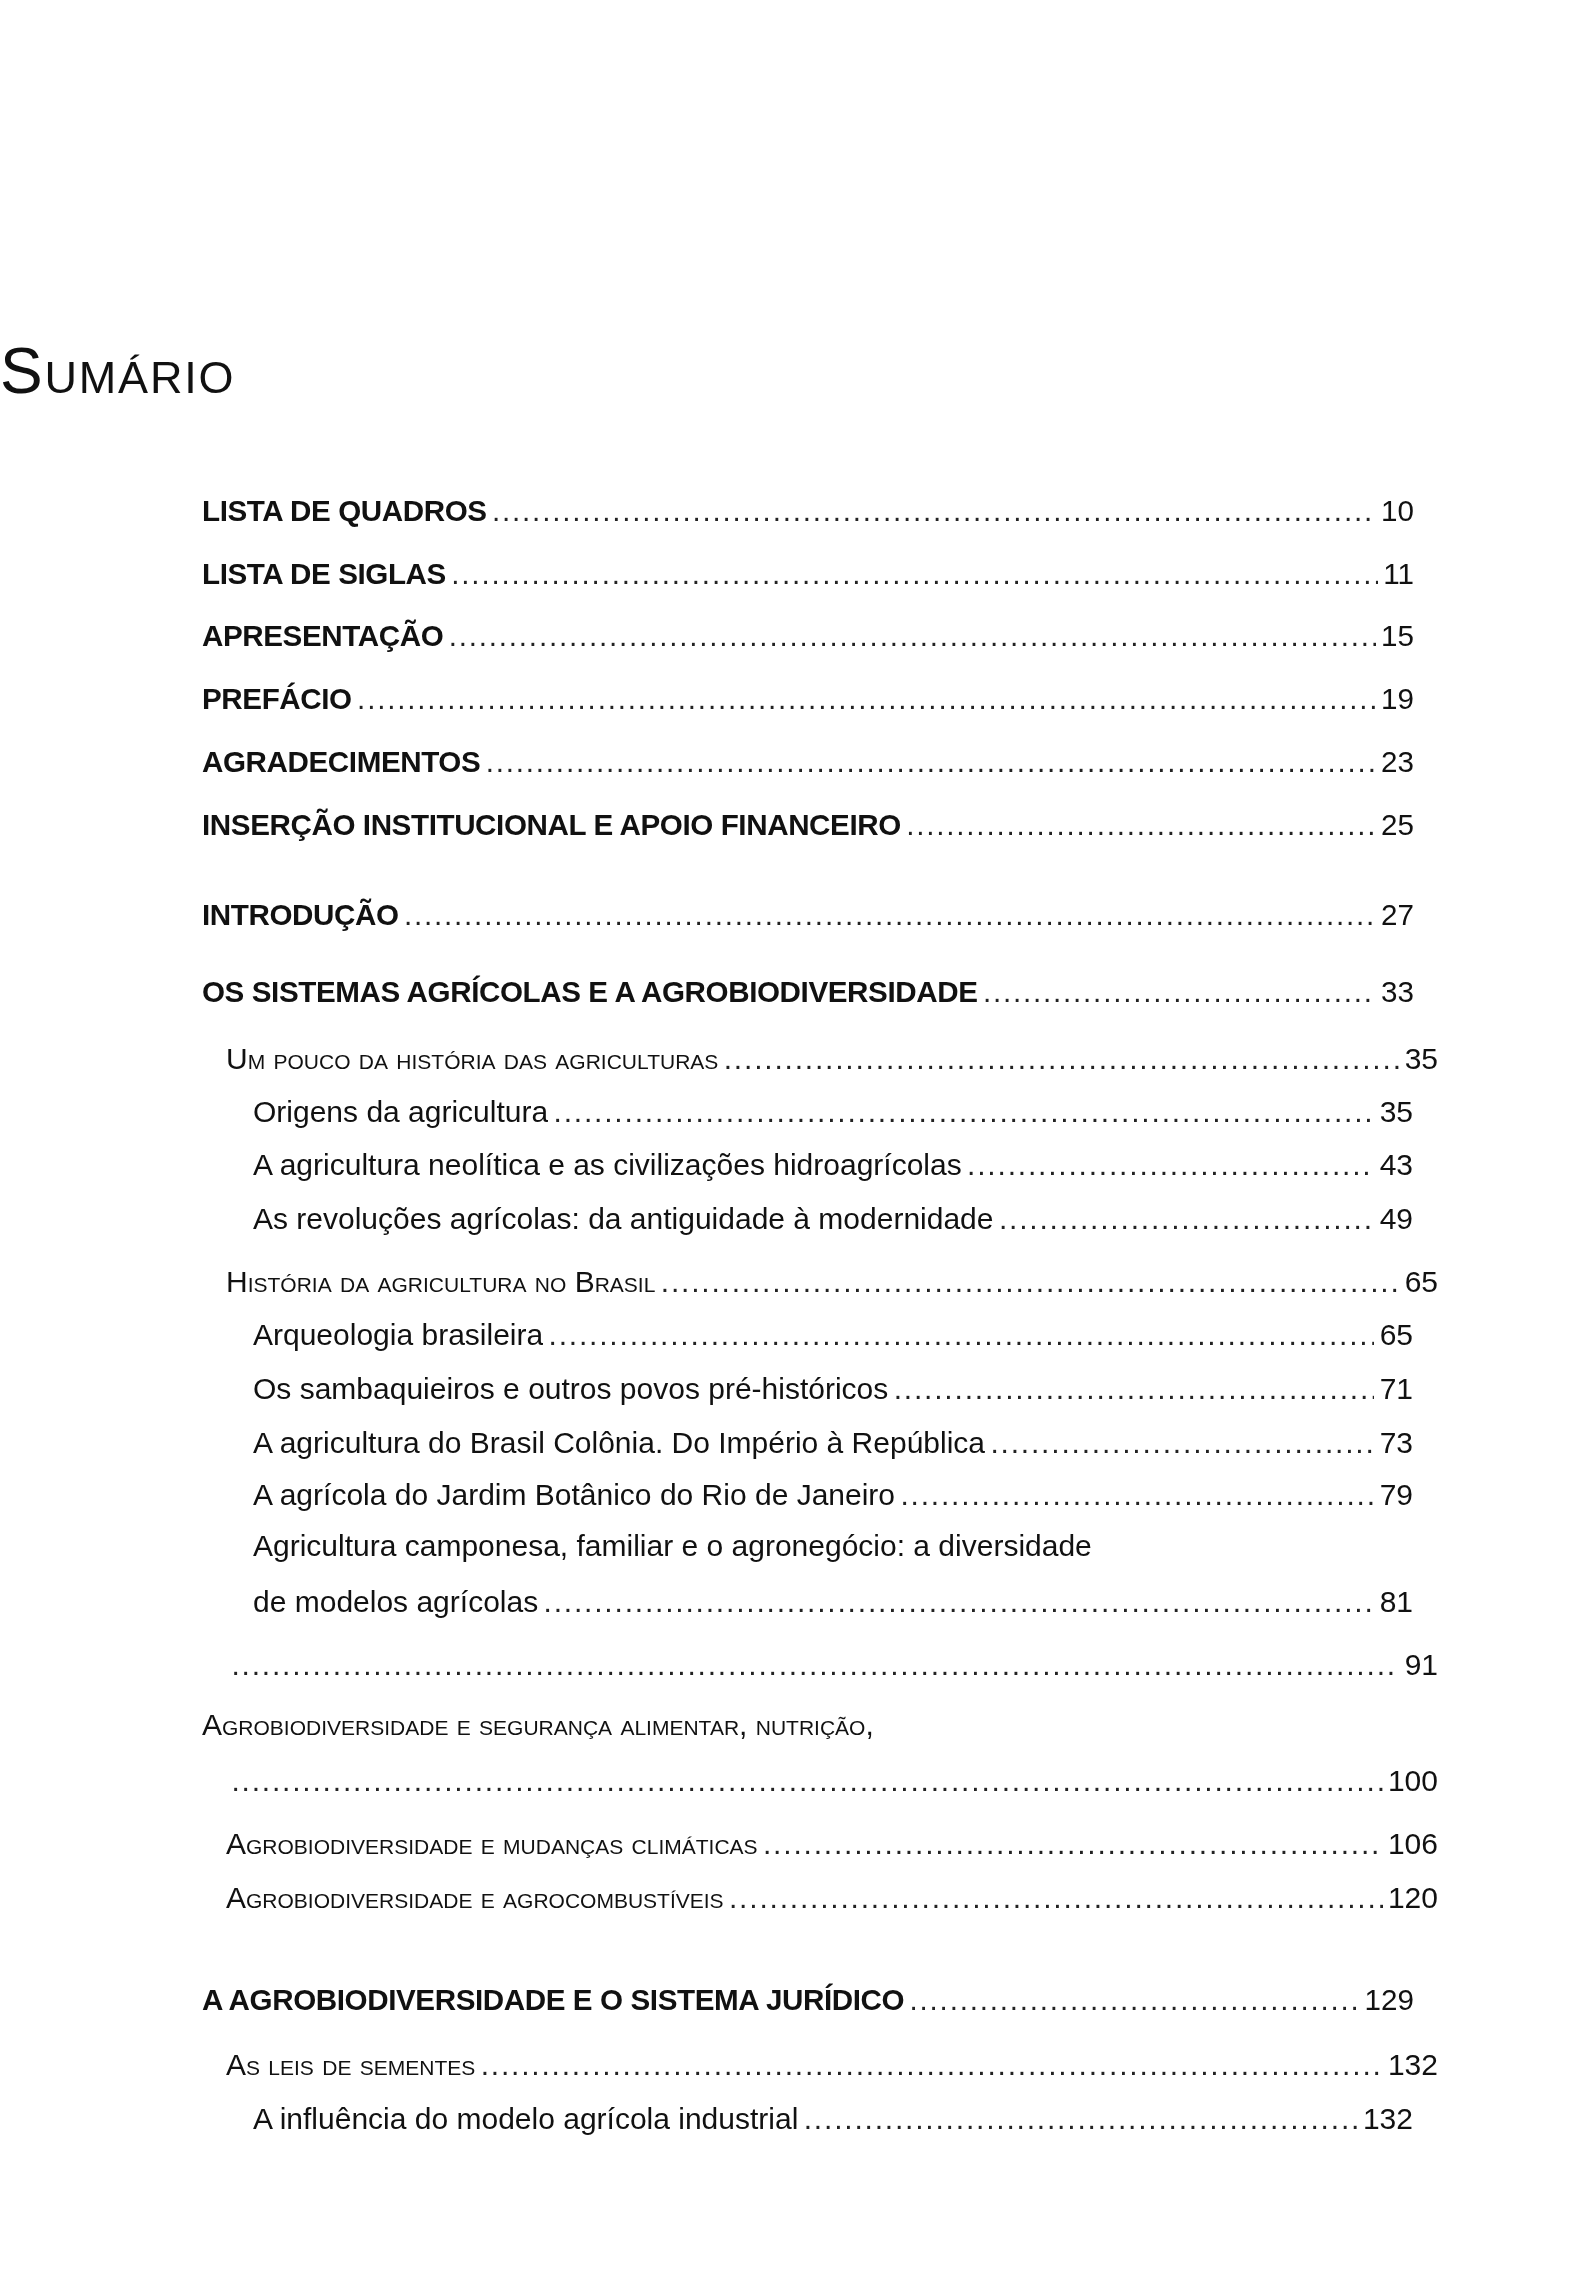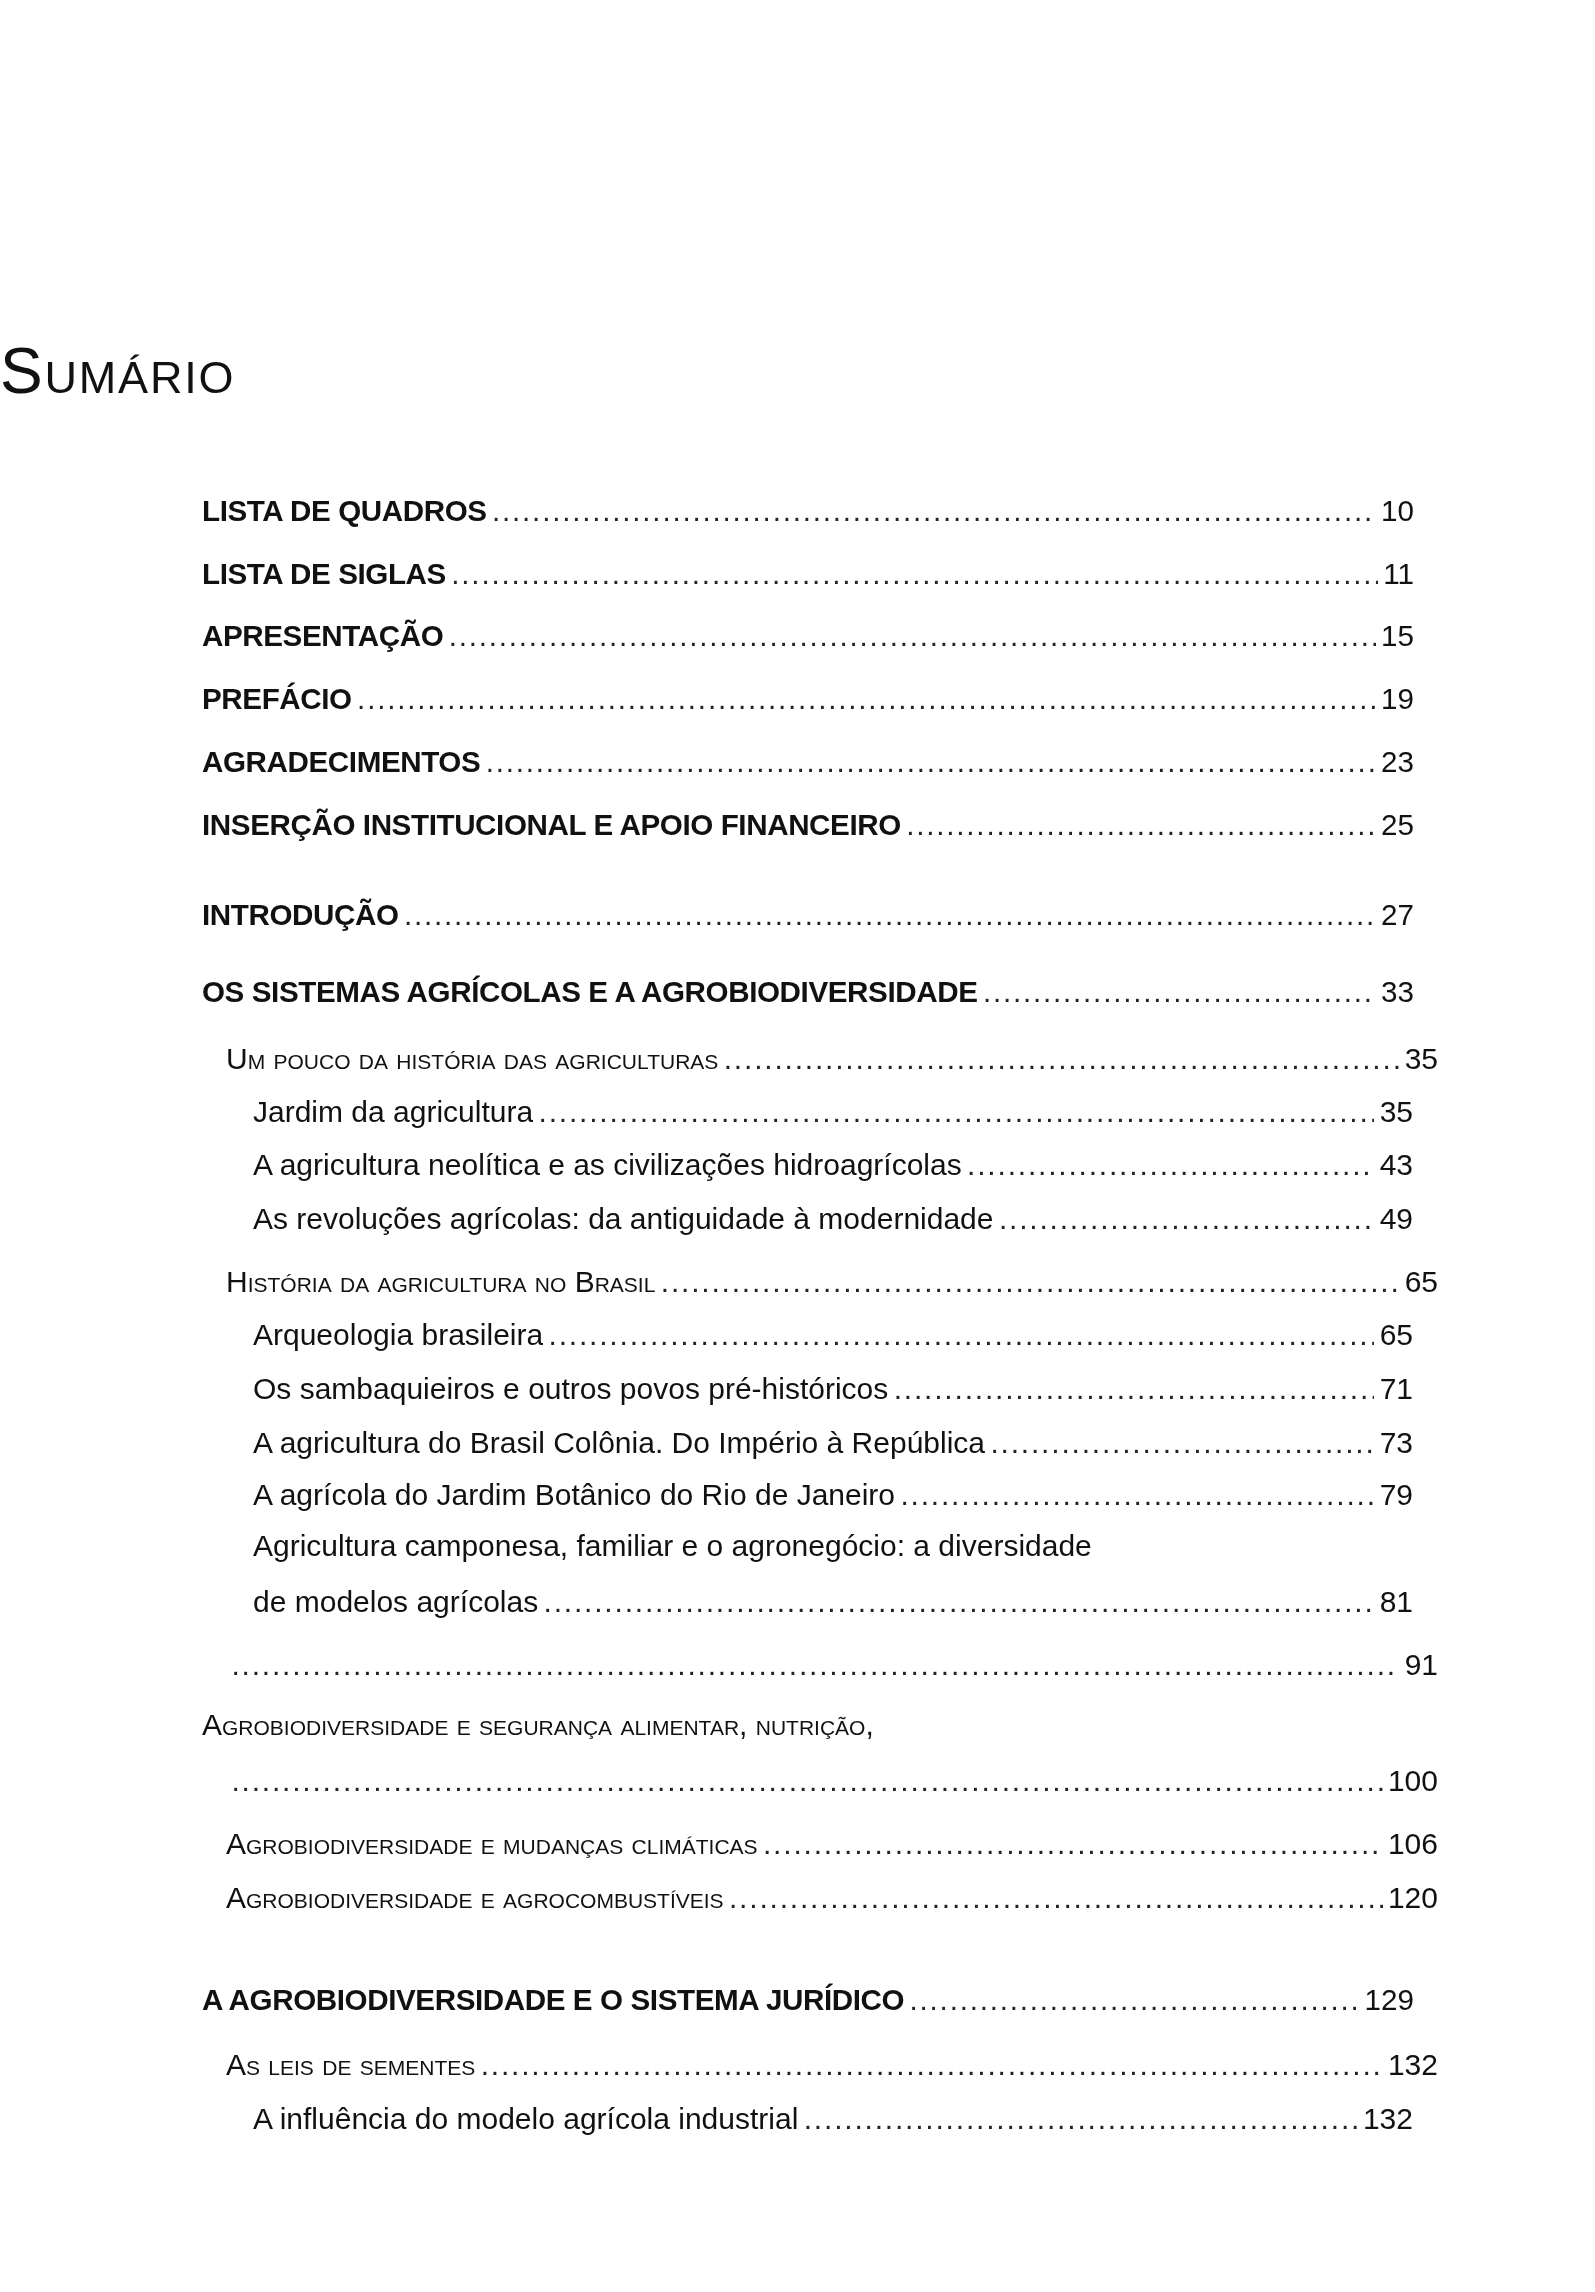--- a/index.html
+++ b/index.html
@@ -66,21 +66,21 @@
   <span class="leader"></span>
   <span class="page">33</span>
 </div>
 
 <div class="toc-row sc" style="top:1033px">
   <span class="label">Um pouco da história das agriculturas</span>
   <span class="leader"></span>
   <span class="page">35</span>
 </div>
 <div class="toc-row sub" style="top:1086px">
-  <span class="label">Jardim da agricultura</span>
+  <span class="label">Origens da agricultura</span>
   <span class="leader"></span>
   <span class="page">35</span>
 </div>
 <div class="toc-row sub" style="top:1139px">
   <span class="label">A agricultura neolítica e as civilizações hidroagrícolas</span>
   <span class="leader"></span>
   <span class="page">43</span>
 </div>
 <div class="toc-row sub" style="top:1193px">
   <span class="label">As revoluções agrícolas: da antiguidade à modernidade</span>

